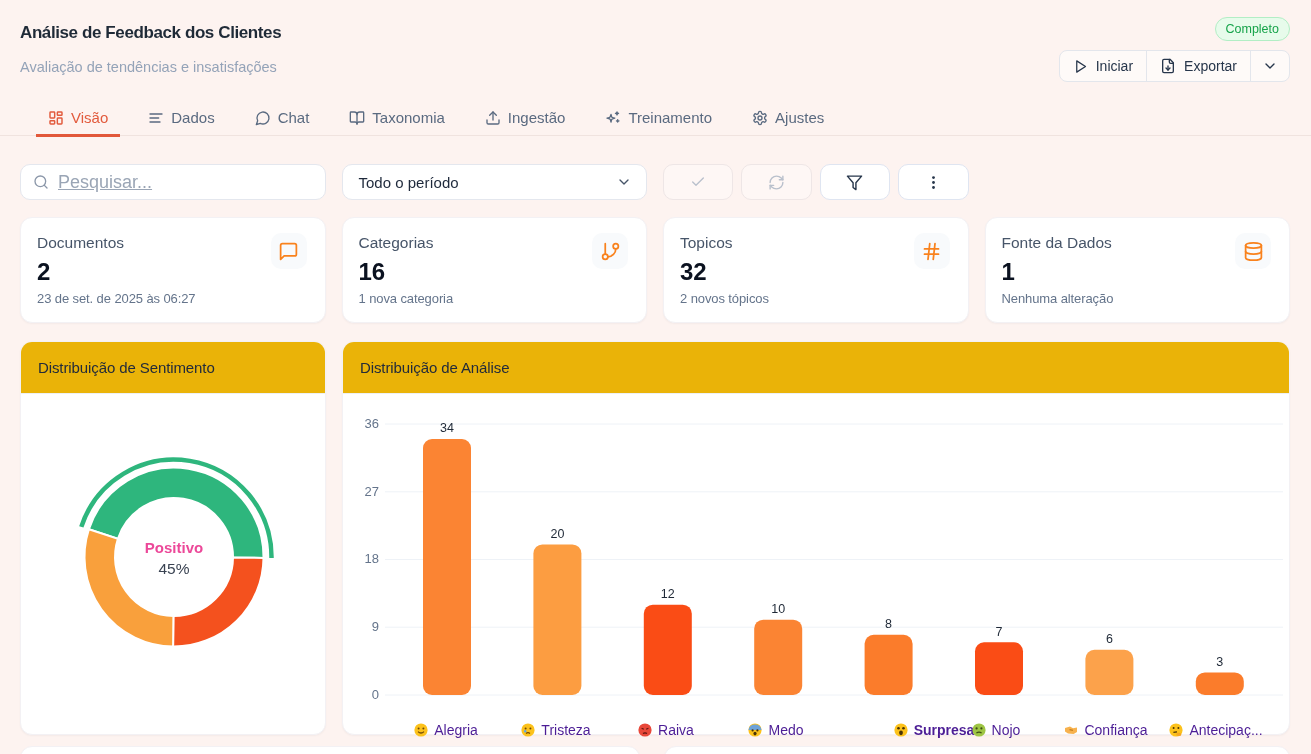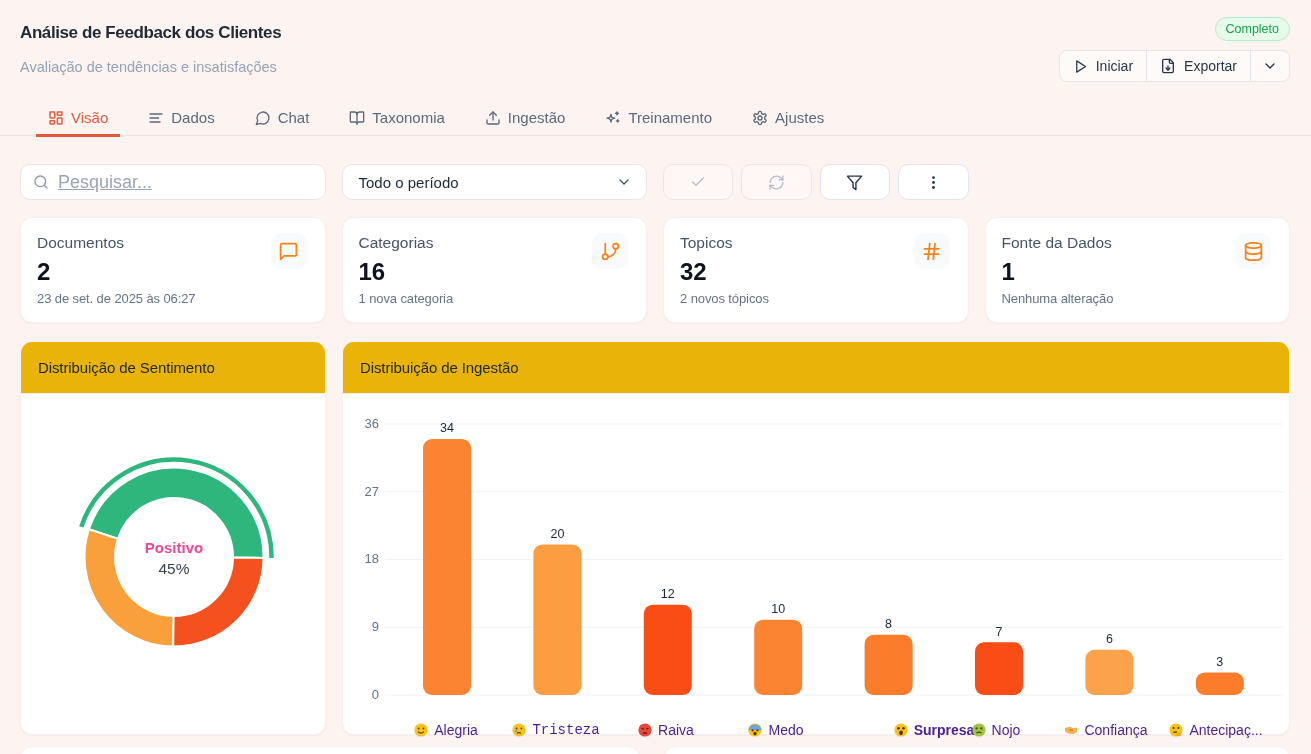--- a/index.html
+++ b/index.html
@@ -227,21 +227,21 @@
       <path d="M17.3 79.9 A97.5 97.5 0 0 1 207.5 111.0" fill="none" stroke="#2eb67d" stroke-width="4.5"></path>
       <path d="M24.9 82.3 A89.5 89.5 0 0 1 199.5 110.9 L169.0 110.6 A59 59 0 0 0 53.9 91.8 Z" fill="#2eb67d" stroke="#fff" stroke-width="2"></path>
       <path d="M199.5 110.9 A89.5 89.5 0 0 1 109.1 199.5 L109.4 169.0 A59 59 0 0 0 169.0 110.6 Z" fill="#f4511e" stroke="#fff" stroke-width="2"></path>
       <path d="M109.1 199.5 A89.5 89.5 0 0 1 24.9 82.3 L53.9 91.8 A59 59 0 0 0 109.4 169.0 Z" fill="#f9a03c" stroke="#fff" stroke-width="2"></path>
     </svg>
     <div class="donut-label" style="top:197px; color:#ec4899; font-size:15px; font-weight:700;">Positivo</div>
     <div class="donut-label" style="top:218px; color:#3a4352; font-size:15.5px;">45%</div>
   </div>
 
   <div class="panel" id="p-emo">
-    <div class="phead">Distribuição de Ingestão</div>
+    <div class="phead">Distribuição de Análise</div>
     <svg width="948" height="345" viewBox="0 0 948 345" style="display:block; margin-top:-4px;">
       <g stroke="#eef2f7" stroke-width="1">
         <line x1="42" y1="305" x2="940" y2="305"></line>
         <line x1="42" y1="237.2" x2="940" y2="237.2"></line>
         <line x1="42" y1="169.5" x2="940" y2="169.5"></line>
         <line x1="42" y1="101.8" x2="940" y2="101.8"></line>
         <line x1="42" y1="34" x2="940" y2="34"></line>
       </g>
       <g font-family="Liberation Sans, sans-serif" font-size="13" fill="#64748b" text-anchor="end">
         <text x="36" y="309">0</text>
@@ -270,21 +270,21 @@
       </g>
     </svg>
   </div>
 
   <div class="xlabel" style="left:381px;"><svg width="14" height="14">
       <circle cx="7" cy="7" r="6.6" fill="#fcc21c"></circle>
       <circle cx="4.6" cy="5.4" r="1" fill="#6d4806"></circle>
       <circle cx="9.4" cy="5.4" r="1" fill="#6d4806"></circle>
       <path d="M4 8.6 Q7 11.4 10 8.6" fill="none" stroke="#6d4806" stroke-width="1.2"></path>
     </svg>Alegria</div>
-  <div class="xlabel" style="left:491px;font-family:Liberation Mono, monospace;"><svg width="14" height="14">
+  <div class="xlabel" style="left:491px;"><svg width="14" height="14">
       <circle cx="7" cy="7" r="6.6" fill="#fcc21c"></circle>
       <circle cx="4.6" cy="5.6" r="1" fill="#6d4806"></circle>
       <circle cx="9.4" cy="5.6" r="1" fill="#6d4806"></circle>
       <path d="M5 10.4 Q7 9 9 10.4" fill="none" stroke="#6d4806" stroke-width="1.2"></path>
       <circle cx="4.2" cy="8.2" r="1.2" fill="#5da8e8"></circle>
     </svg>Tristeza</div>
   <div class="xlabel" style="left:601px;"><svg width="14" height="14">
       <circle cx="7" cy="7" r="6.6" fill="#e8483a"></circle>
       <path d="M3.6 5.2 5.8 6.2 M10.4 5.2 8.2 6.2" stroke="#5d1410" stroke-width="1.1"></path>
       <path d="M5 10.6 Q7 9.2 9 10.6" fill="none" stroke="#5d1410" stroke-width="1.2"></path>

